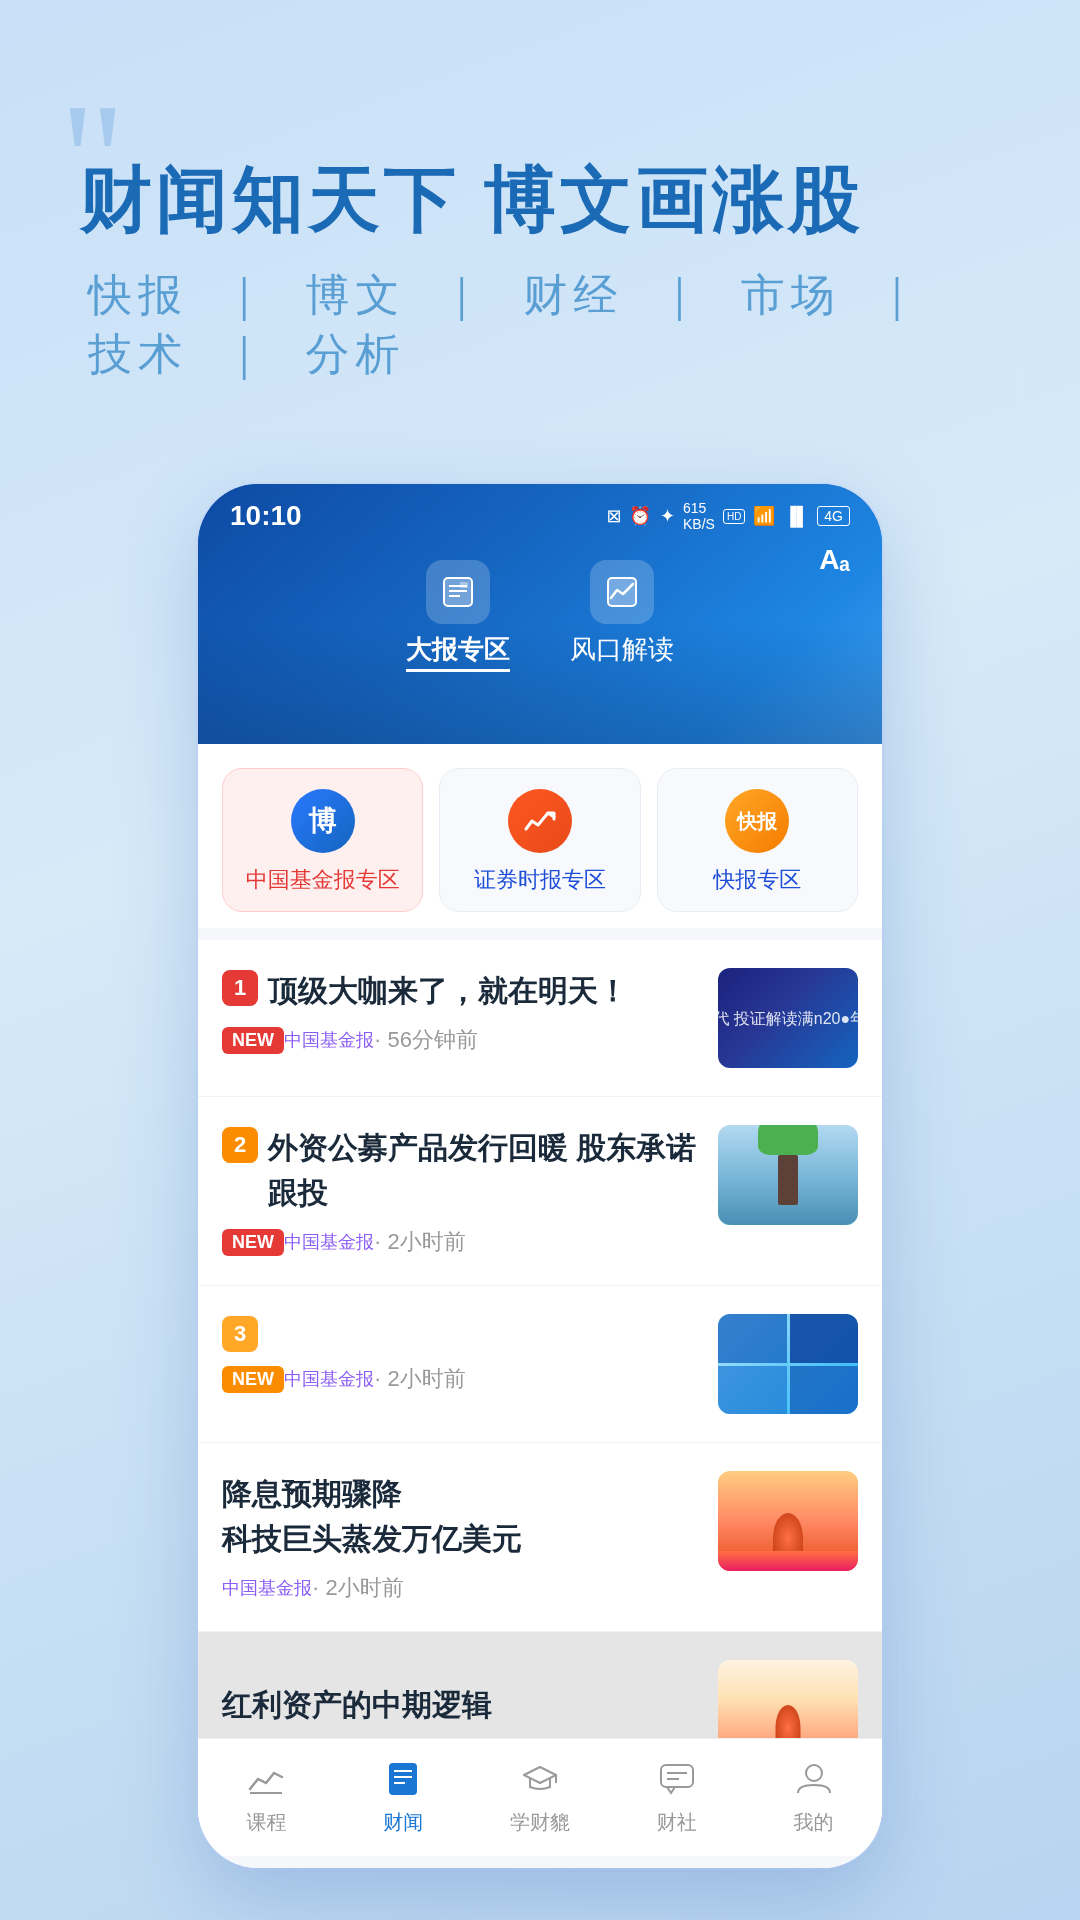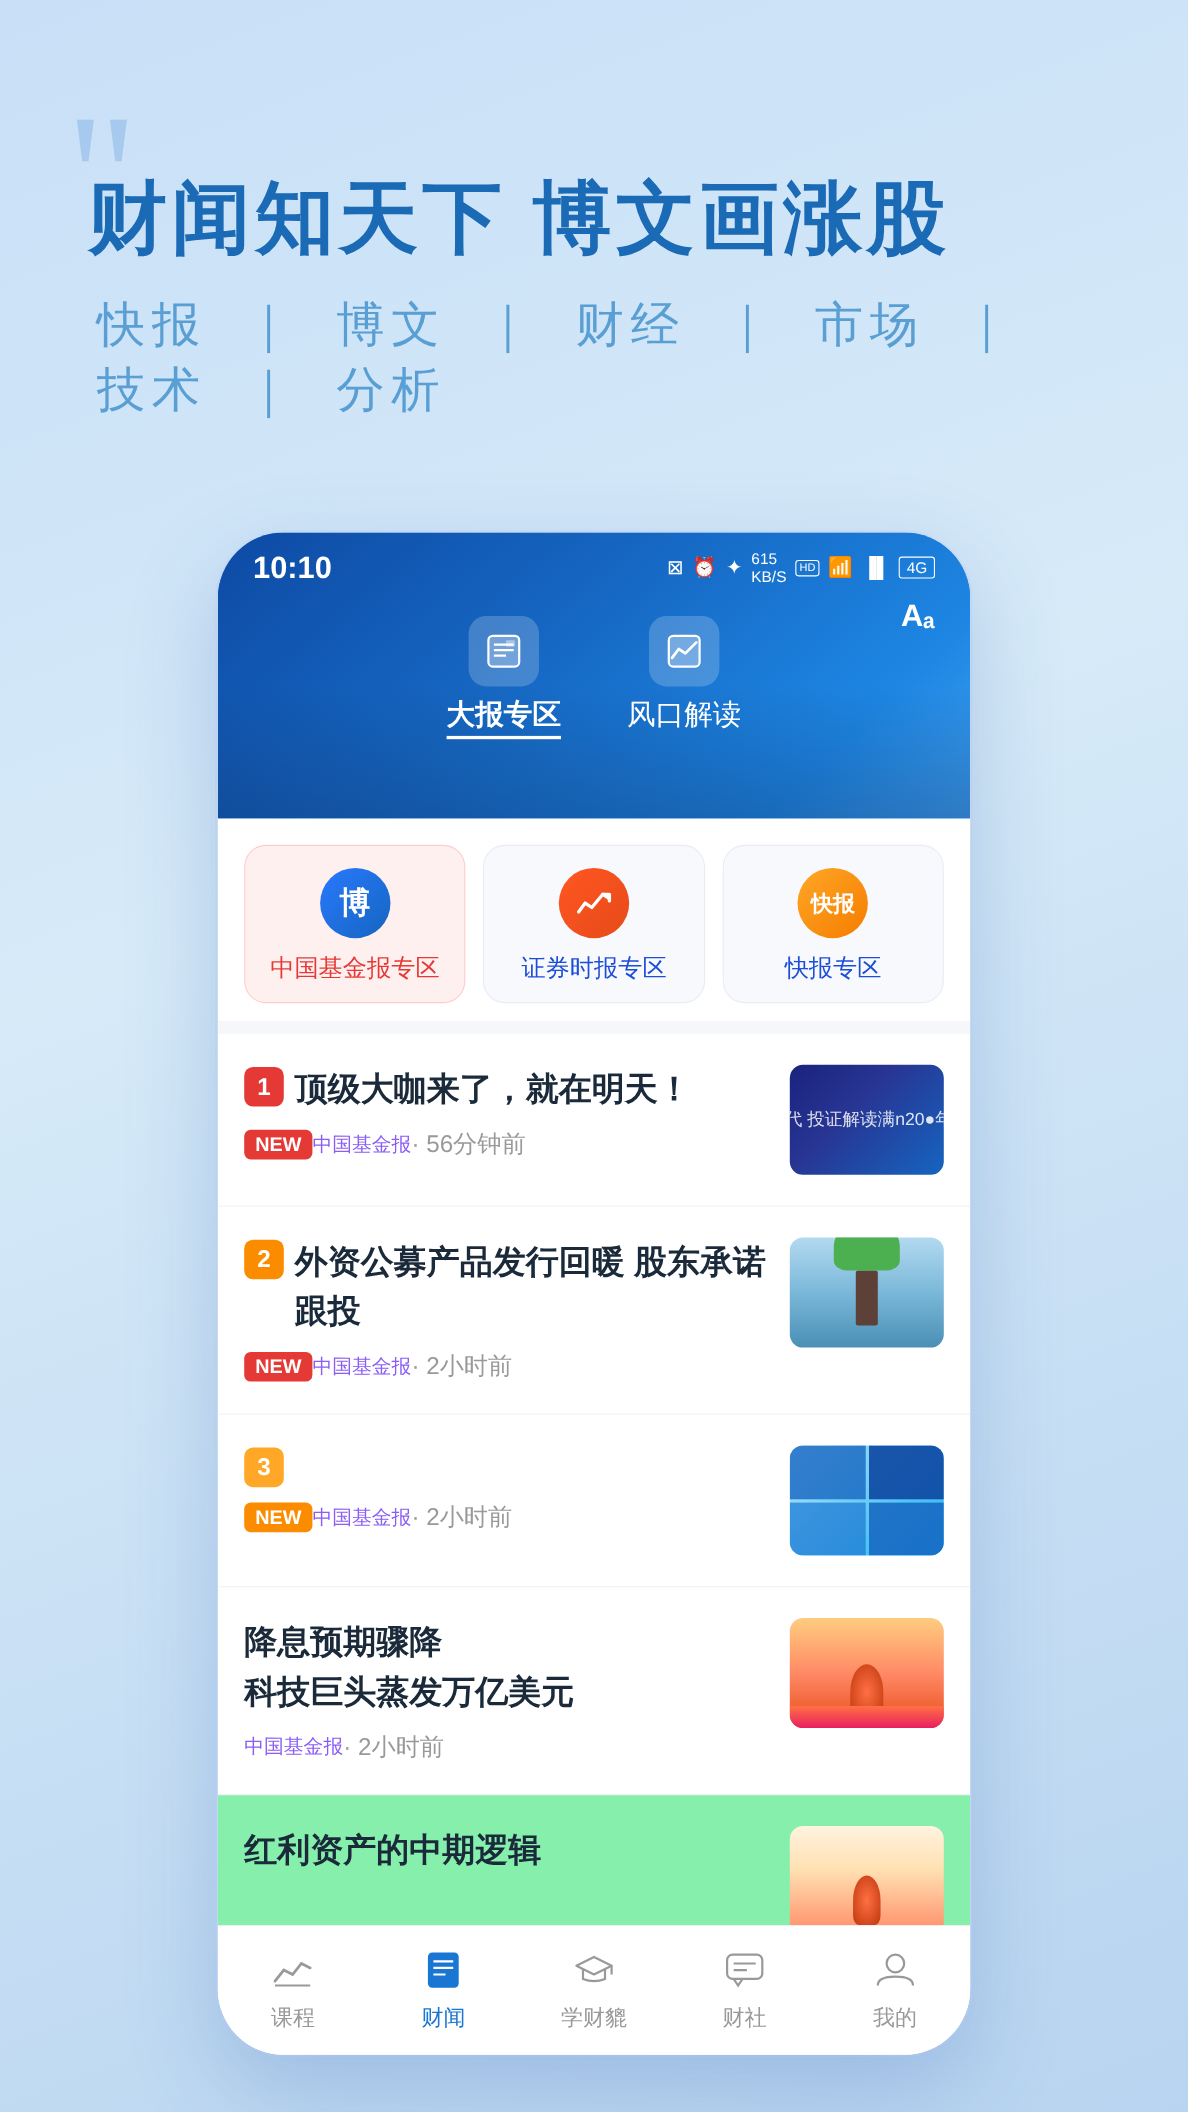--- a/index.html
+++ b/index.html
@@ -337,21 +337,21 @@
       transform: translateX(-50%);
       width: 60px;
       height: 45px;
       background: #4caf50;
       border-radius: 50% 50% 20% 20%;
     }
 
     
     .phone-bottom-nav {
       position: absolute;
-      bottom: 0;
+      bottom: 12px;
       left: 0; right: 0;
       background: #fff;
       border-top: 1px solid #eee;
       display: flex;
       justify-content: space-around;
       padding: 16px 0 20px 0;
       z-index: 20;
     }
     .bottom-nav-item {
       display: flex;
@@ -371,24 +371,24 @@
     .bottom-nav-label {
       font-size: 20px;
       color: #999;
     }
     .bottom-nav-item.active .bottom-nav-label { color: #1976d2; }
     .bottom-nav-item.active .bottom-nav-icon svg { color: #1976d2; }
 
     
     .news-item-partial {
       display: flex;
-      align-items: flex-start;
+      align-items: center;
       gap: 20px;
       padding: 28px 24px 8px 24px;
-      background: #86efac;
+      background: #e5e5e5;
     }
   </style>
 </head>
 <body>
 
 <div class="bg-quote">"</div>
 
 <div class="hero-section">
   <div class="hero-title">财闻知天下 博文画涨股</div>
   <div class="hero-subtitle">

